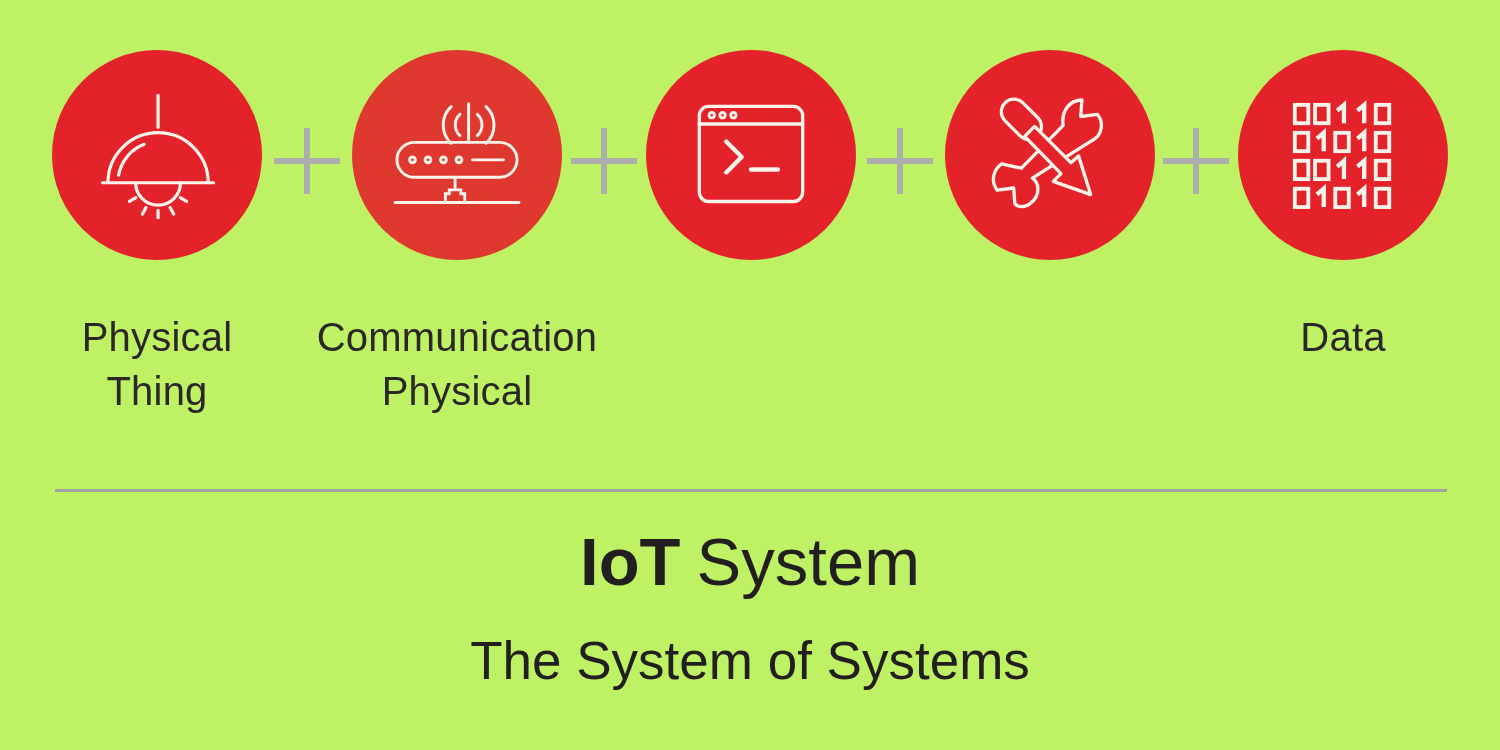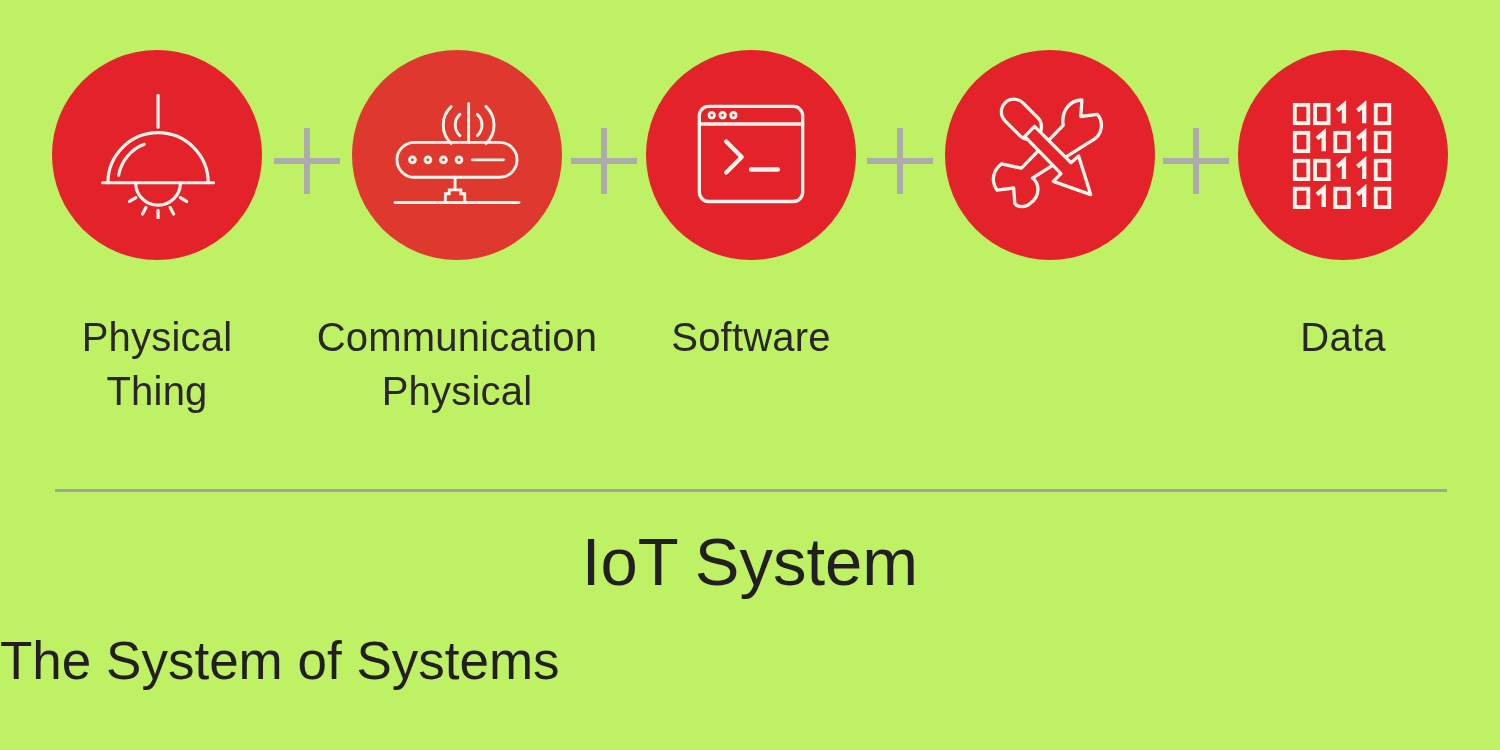--- a/index.html
+++ b/index.html
@@ -27,24 +27,24 @@
     font-size:40px;line-height:54px;white-space:pre-line;
     letter-spacing:0.2px;
   }
   .divider{
     position:absolute;left:55px;top:489px;width:1392px;height:3px;background:#A2A2A2;
   }
   .footer-title{
     position:absolute;left:0;top:523px;width:1500px;text-align:center;
     color:#231F20;font-size:67px;line-height:78px;
   }
-  .footer-title .t-bold{font-weight:400;}
+  .footer-title .t-bold{font-weight:700;}
   .footer-title .t-reg{font-weight:400;margin-left:0.24em;}
   .footer-subtitle{
-    position:absolute;left:0;top:630px;width:1500px;
+    position:absolute;left:0;top:630px;width:1500px;text-align:center;
     color:#231F20;font-size:53px;line-height:62px;font-weight:400;
   }
   
   .c0{left:52px;}  .l0{left:-23px;}
   .c1{left:352px;} .l1{left:277px;}
   .c2{left:646px;} .l2{left:571px;}
   .c3{left:945px;} .l3{left:870px;}
   .c4{left:1238px;}.l4{left:1163px;}
   .p0{left:272px;} .p1{left:569px;} .p2{left:865px;} .p3{left:1161px;}
 </style>
@@ -148,21 +148,20 @@
 
   <div class="plus p0"></div>
   <div class="plus p1"></div>
   <div class="plus p2"></div>
   <div class="plus p3"></div>
 
   <div class="item-label l0">Physical
 Thing</div>
   <div class="item-label l1">Communication
 Physical</div>
-  <div class="item-label l2">Software</div>
   <div class="item-label l4">Data</div>
 
   <div class="divider"></div>
 
   <div class="footer-title">
     <span class="t-bold">IoT</span><span class="t-reg">System</span>
   </div>
   <div class="footer-subtitle">The System of Systems</div>
 
 </div>

